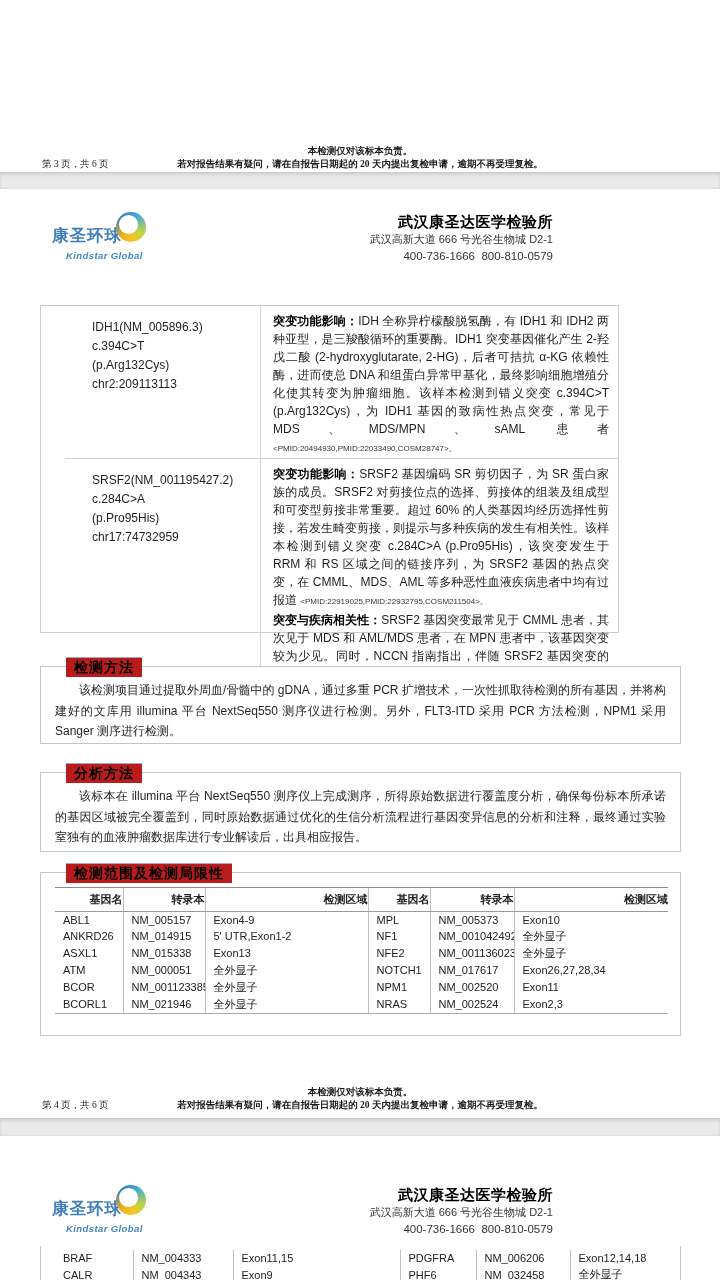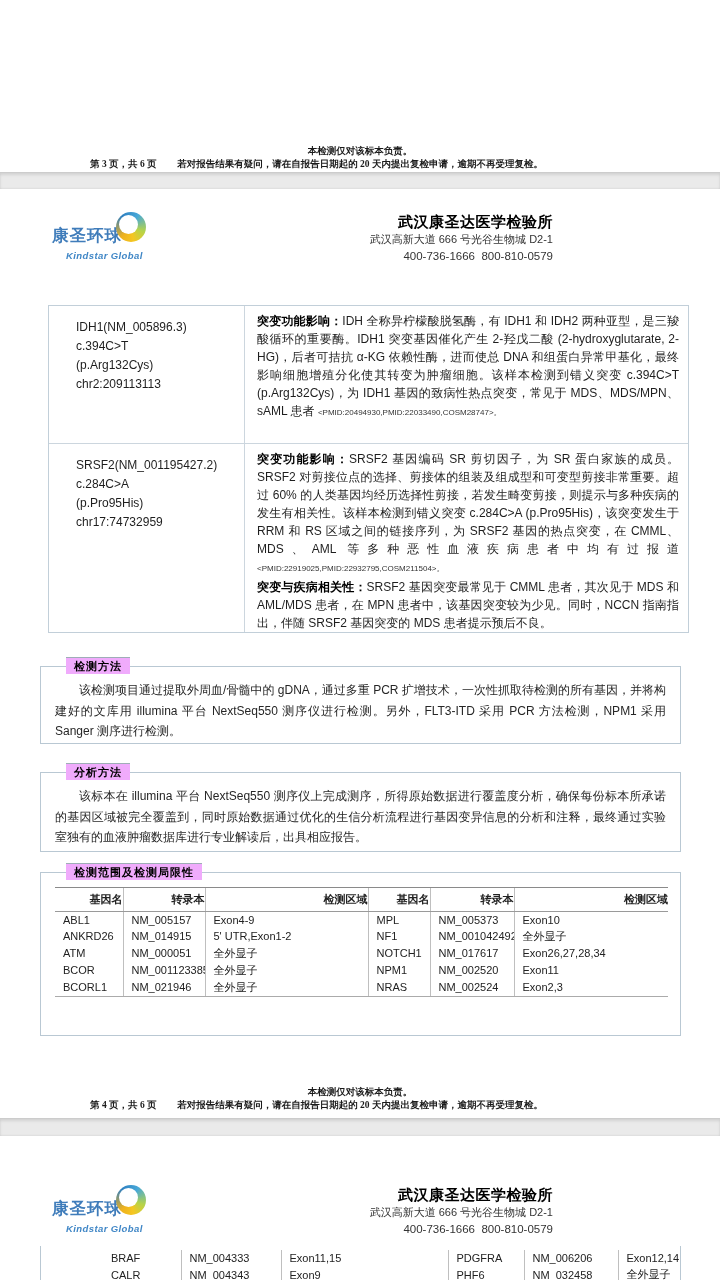--- a/index.html
+++ b/index.html
@@ -12,73 +12,73 @@
   #gap1 { top:172px; height:17px; }
   #gap2 { top:1118px; height:18px; }
   #page3 { top:0; height:172px; }
   #page4 { top:189px; height:929px; }
   #page5 { top:1136px; height:144px; }
 
   
   .doc-footer { position:absolute; left:0; width:720px; text-align:center;
                 font-family:"Liberation Serif","DejaVu Serif",serif; font-size:9.5px; font-weight:700;
                 color:#1a1a1a; line-height:12.5px; }
-  .doc-footer .flabel { position:absolute; left:42px; top:12.5px; font-weight:700;margin-left:48px; }
+  .doc-footer .flabel { position:absolute; left:42px; top:12.5px; font-weight:400; }
 
   
   .report-header { position:absolute; left:0; width:592px; height:70px; }
   .logo { position:absolute; left:52px; top:20px; width:170px; }
   .logo-cn { font-size:16.5px; font-weight:700; color:#3f7cba; letter-spacing:1px; }
   .logo-circle { position:absolute; left:64px; top:-13px; width:30px; height:30px; border-radius:50%;
     background:conic-gradient(from -40deg, #2e7fc0 0deg, #47a8d8 70deg, #b5d44a 150deg, #f5c621 210deg, #eeb11e 265deg, #2e7fc0 360deg); }
   .logo-circle::after { content:""; position:absolute; left:3px; top:3px; width:19px; height:19px; border-radius:50%; background:#fff; }
   .logo-en { margin:3px 0 0 14px; font-size:9.5px; font-style:italic; font-weight:700; color:#3f86c6; letter-spacing:0.4px; }
   .company { position:absolute; right:39px; top:8px; text-align:right; }
   .company-name { font-size:15px; font-weight:800; color:#000; letter-spacing:0.5px; }
   .company-addr { font-size:11px; color:#333; }
   .company-phone { margin-top:3px; font-size:11.5px; color:#333; white-space:pre; }
 
   
-  .variant-box { position:absolute; left:48px; top:305px; width:641px; height:328px;
-                 border:1px solid #c2cfd9; display:flex; flex-direction:column; }
+  .variant-box { position:absolute; left:40px; top:305px; width:579px; height:328px;
+                 border:1px solid #c2cfd9; display:flex; flex-direction:column;padding-left:24px; }
   .variant-row { display:flex; }
   .variant-row.r1 { height:162px; border-bottom:1px solid #ccd6de; }
   .variant-row.r2 { flex:1; }
   .v-left { width:196px; border-right:1px solid #ccd6de; padding:12px 6px 0 27px; font-size:12px; line-height:19px; color:#1e1e1e; }
   .v-right { flex:1; padding:6px 9px 0 12px; font-size:12px; line-height:18px; text-align:justify; color:#1e1e1e; }
   .v-right p { margin:0; }
   .lbl { font-weight:700; color:#000; }
   .ref { font-size:8px; color:#333; }
 
   
   .fieldset { position:absolute; left:40px; width:641px; border:1px solid #b9c8d3; background:#fff; }
   #fs-method   { top:666px; height:78px; }
   #fs-analysis { top:772px; height:80px; }
   #fs-range    { top:872px; height:164px; }
-  .legend { position:absolute; top:-10px; left:25px; background:#f0abfc; padding:1px 8px 0 8px;
-            font-size:11px; font-weight:700; color:#000; letter-spacing:1px; border-top:1px solid #9fadb7; }
+  .legend { position:absolute; top:-10px; left:25px; background:#b91c1c; padding:1px 8px 0 8px;
+            font-size:14px; font-weight:700; color:#000; letter-spacing:1px; border-top:1px solid #9fadb7; }
   .ftext { padding:13px 14px 0 14px; font-size:12px; line-height:20.5px; text-align:justify; text-indent:2em; color:#262626; }
 
   
   .genes-wrap { margin:14px 14px 0 14px; }
   .gtable { border-collapse:collapse; table-layout:fixed; width:613px; font-size:11px; color:#222; }
   .gtable th { font-weight:700; text-align:right; padding:4px 0 4px 8px;
                border-top:1px solid #8a8a8a; border-bottom:1px solid #9a9a9a; }
   .gtable td { padding:1px 0 1px 8px; height:16px; overflow:hidden; white-space:nowrap; }
   .gtable .vd { border-left:1px solid #bfbfbf; }
   .gtable tbody tr:last-child td { border-bottom:1px solid #ababab; }
   .gtable.nb tbody tr:last-child td { border-bottom:none; }
   col.ca1{width:68px} col.ca2{width:82px} col.ca3{width:163px}
   col.ca4{width:62px} col.ca5{width:84px} col.ca6{width:154px}
   col.cb1{width:78px} col.cb2{width:100px} col.cb3{width:167px}
   col.cb4{width:76px} col.cb5{width:94px} col.cb6{width:98px}
 
   
   .cont-box { position:absolute; left:40px; top:110px; width:641px; height:34px;
-              border-left:1px solid #b9c8d3; border-right:1px solid #b9c8d3; overflow:hidden;padding-left:48px; }
+              border-left:1px solid #b9c8d3; border-right:1px solid #b9c8d3; overflow:hidden; }
   .cont-box .genes-wrap { margin:4px 14px 0 14px; }
 </style>
 </head>
 <body>
 
 <section class="page" id="page3">
   <div class="doc-footer" style="top:145px;">
     <div class="flabel">第 3 页，共 6 页</div>
     <div>本检测仅对该标本负责。</div>
     <div>若对报告结果有疑问，请在自报告日期起的 20 天内提出复检申请，逾期不再受理复检。</div>
@@ -171,20 +171,28 @@
           </tr>
           <tr>
             <td>ANKRD26</td>
             <td class="vd">NM_014915</td>
             <td class="vd">5' UTR,Exon1-2</td>
             <td class="vd">NF1</td>
             <td class="vd">NM_001042492</td>
             <td class="vd">全外显子</td>
           </tr>
           <tr>
+            <td>ASXL1</td>
+            <td class="vd">NM_015338</td>
+            <td class="vd">Exon13</td>
+            <td class="vd">NFE2</td>
+            <td class="vd">NM_001136023</td>
+            <td class="vd">全外显子</td>
+          </tr>
+          <tr>
             <td>ATM</td>
             <td class="vd">NM_000051</td>
             <td class="vd">全外显子</td>
             <td class="vd">NOTCH1</td>
             <td class="vd">NM_017617</td>
             <td class="vd">Exon26,27,28,34</td>
           </tr>
           <tr>
             <td>BCOR</td>
             <td class="vd">NM_001123385</td>

